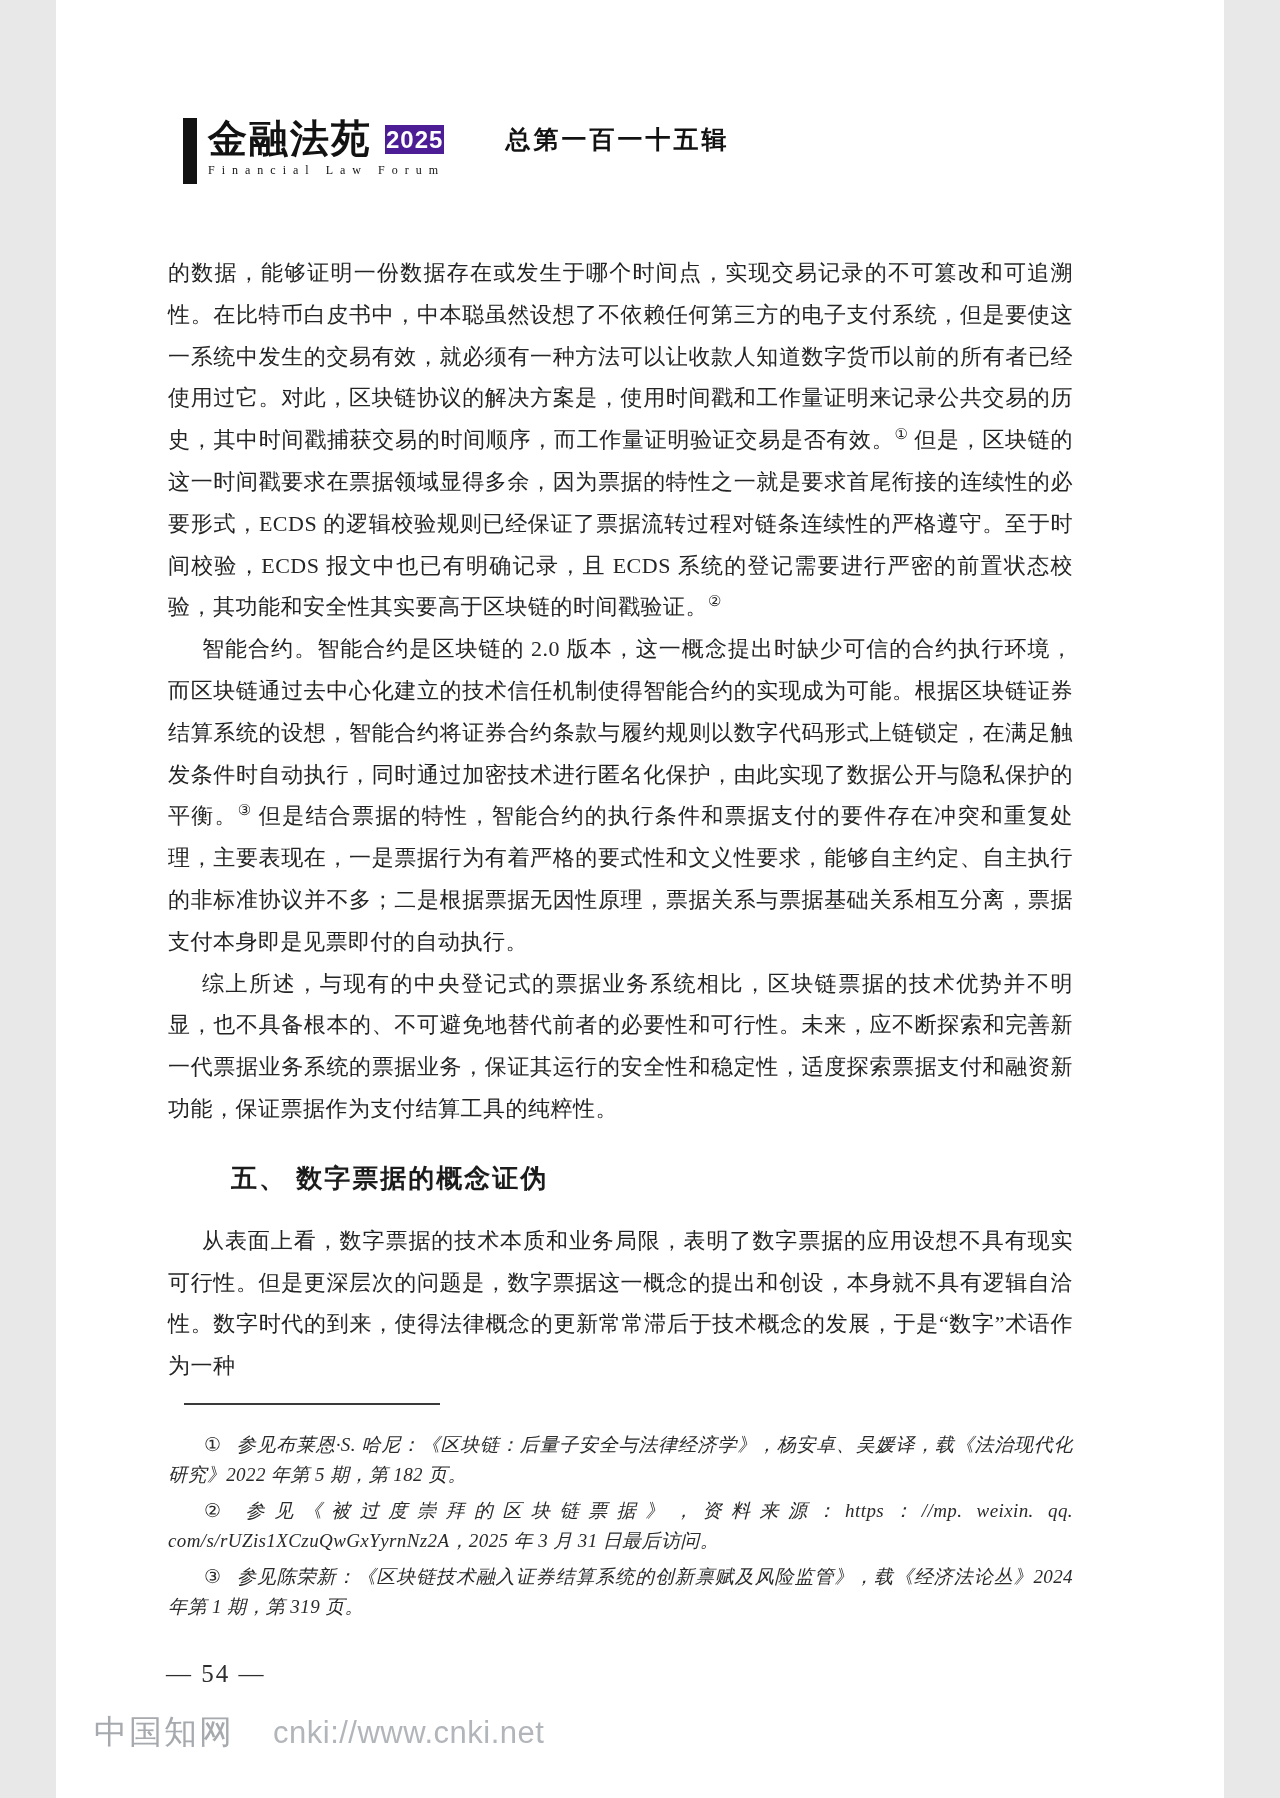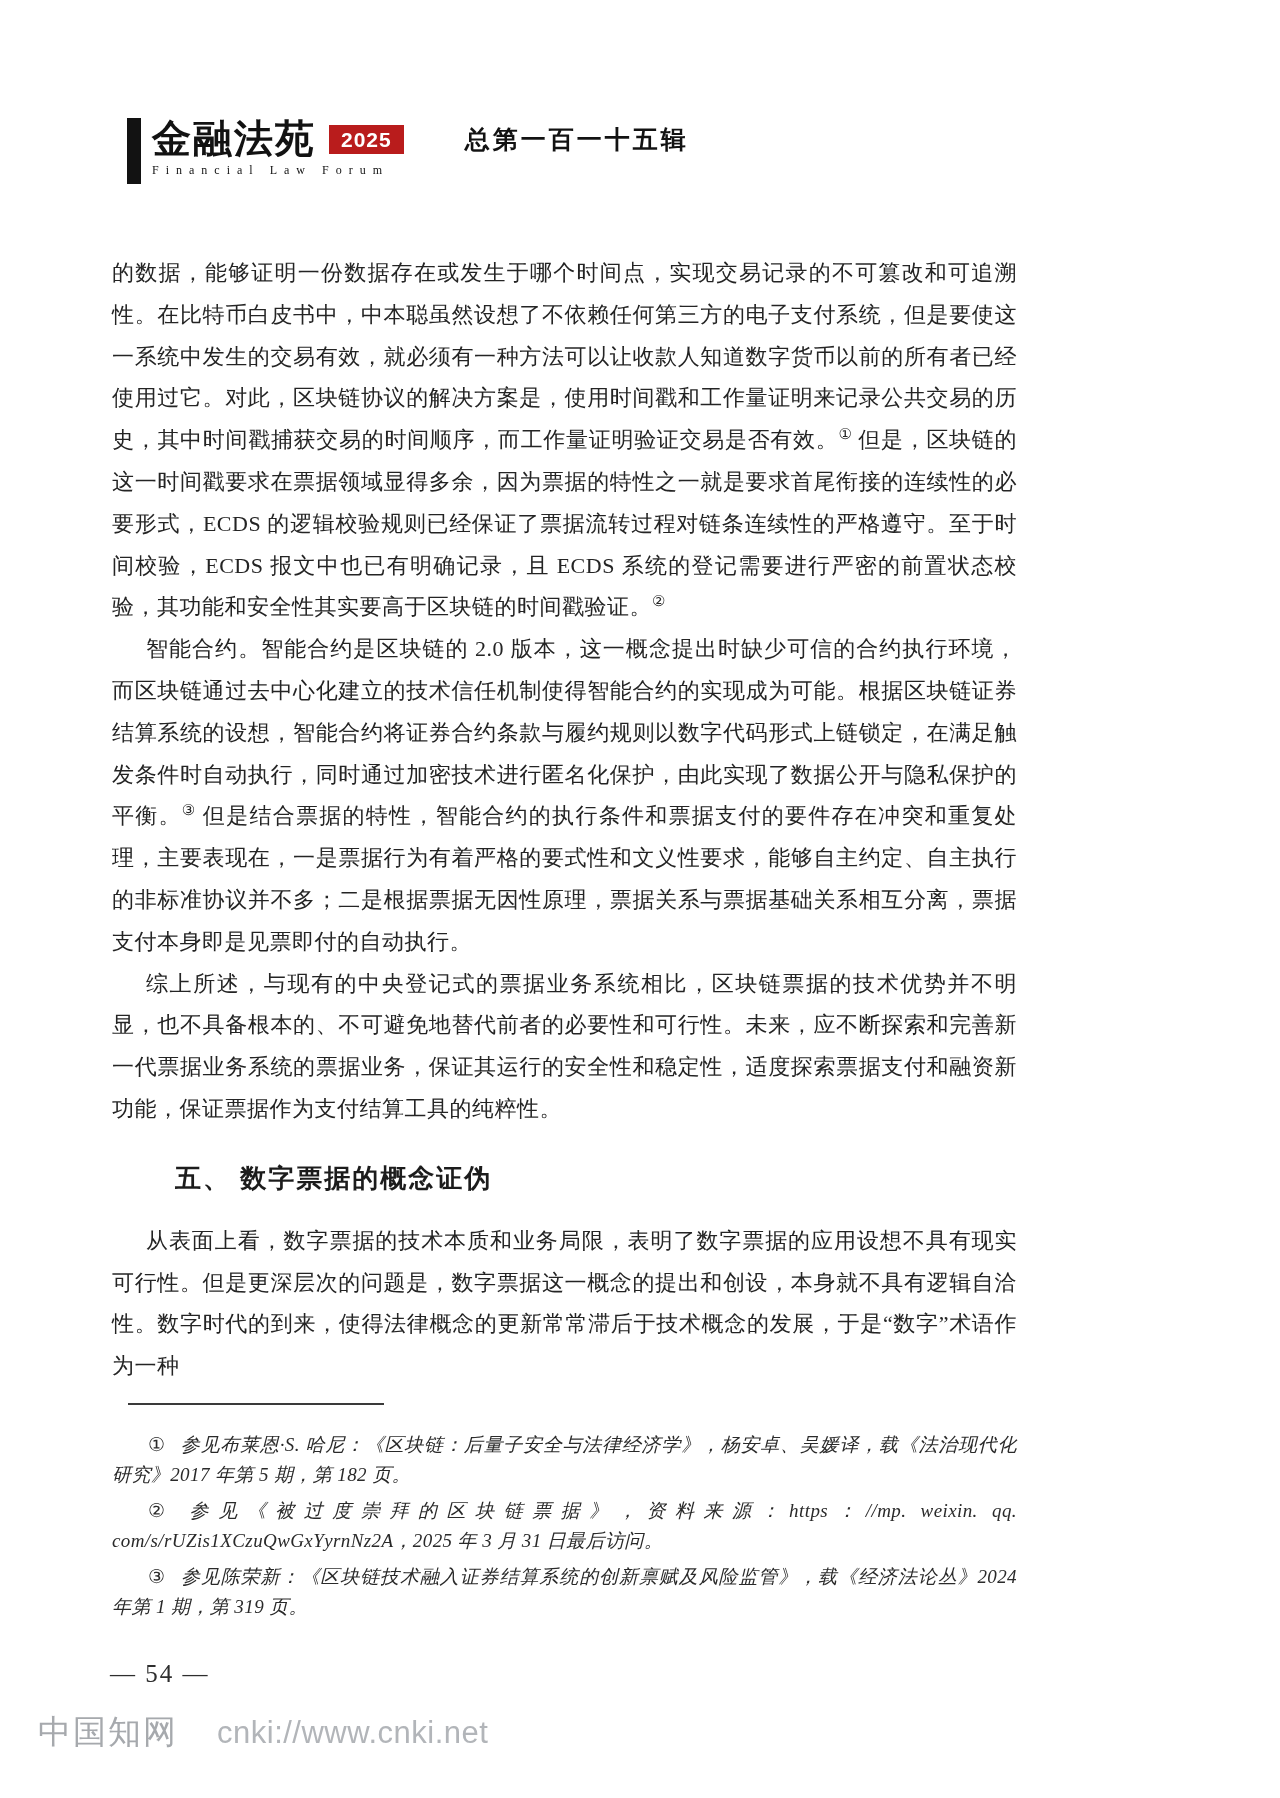--- a/index.html
+++ b/index.html
@@ -1,30 +1,30 @@
 <!DOCTYPE html>
 <html><head>
 <meta charset="utf-8">
 <style>
   html,body { margin:0; padding:0; background:#e8e8e8; }
   .page {
-    position:relative; width:1280px; height:1798px; margin:0 auto;
+    position:relative; width:1168px; height:1798px; margin:0 auto;
     background:#ffffff; overflow:hidden;
     font-family:"Liberation Serif","DejaVu Serif",serif;
     color:#262626;
   }
 
   
   .journal-header { position:absolute; left:127px; top:118px; display:flex; gap:11px; }
   .header-bar { width:14px; height:66px; background:#121212; flex:0 0 auto; }
   .title-row { display:flex; align-items:center; gap:13px; height:42px; }
   .journal-title { font-size:39px; font-weight:bold; letter-spacing:2px; color:#121212; white-space:nowrap; }
   .year-badge {
-    background:#b91c1c; color:#ffffff; font-weight:bold; font-size:21px;
-    line-height:29px; height:29px; padding:0 12px; letter-spacing:1px;
+    background:#4c1d95; color:#ffffff; font-weight:bold; font-size:24px;
+    line-height:29px; height:29px; padding:0 1px; letter-spacing:1px;
     font-family:"Liberation Sans",sans-serif;
   }
   .issue-label { font-size:25px; font-weight:bold; letter-spacing:3px; color:#121212; white-space:nowrap;margin-left:48px; }
   .journal-subtitle { font-size:12px; letter-spacing:7px; margin-top:3px; color:#121212; white-space:nowrap; }
 
   
   .article-body {
     position:absolute; left:112px; top:252px; width:905px;
     font-size:22px; line-height:41.8px; letter-spacing:0.5px;
     text-align:justify; color:#242424;
@@ -78,21 +78,21 @@
       <p>的数据，能够证明一份数据存在或发生于哪个时间点，实现交易记录的不可篡改和可追溯性。在比特币白皮书中，中本聪虽然设想了不依赖任何第三方的电子支付系统，但是要使这一系统中发生的交易有效，就必须有一种方法可以让收款人知道数字货币以前的所有者已经使用过它。对此，区块链协议的解决方案是，使用时间戳和工作量证明来记录公共交易的历史，其中时间戳捕获交易的时间顺序，而工作量证明验证交易是否有效。<sup>①</sup> 但是，区块链的这一时间戳要求在票据领域显得多余，因为票据的特性之一就是要求首尾衔接的连续性的必要形式，ECDS 的逻辑校验规则已经保证了票据流转过程对链条连续性的严格遵守。至于时间校验，ECDS 报文中也已有明确记录，且 ECDS 系统的登记需要进行严密的前置状态校验，其功能和安全性其实要高于区块链的时间戳验证。<sup>②</sup></p>
       <p class="indent">智能合约。智能合约是区块链的 2.0 版本，这一概念提出时缺少可信的合约执行环境，而区块链通过去中心化建立的技术信任机制使得智能合约的实现成为可能。根据区块链证券结算系统的设想，智能合约将证券合约条款与履约规则以数字代码形式上链锁定，在满足触发条件时自动执行，同时通过加密技术进行匿名化保护，由此实现了数据公开与隐私保护的平衡。<sup>③</sup> 但是结合票据的特性，智能合约的执行条件和票据支付的要件存在冲突和重复处理，主要表现在，一是票据行为有着严格的要式性和文义性要求，能够自主约定、自主执行的非标准协议并不多；二是根据票据无因性原理，票据关系与票据基础关系相互分离，票据支付本身即是见票即付的自动执行。</p>
       <p class="indent">综上所述，与现有的中央登记式的票据业务系统相比，区块链票据的技术优势并不明显，也不具备根本的、不可避免地替代前者的必要性和可行性。未来，应不断探索和完善新一代票据业务系统的票据业务，保证其运行的安全性和稳定性，适度探索票据支付和融资新功能，保证票据作为支付结算工具的纯粹性。</p>
       <h2 class="section-heading">五、 数字票据的概念证伪</h2>
       <p class="indent">从表面上看，数字票据的技术本质和业务局限，表明了数字票据的应用设想不具有现实可行性。但是更深层次的问题是，数字票据这一概念的提出和创设，本身就不具有逻辑自洽性。数字时代的到来，使得法律概念的更新常常滞后于技术概念的发展，于是“数字”术语作为一种</p>
     </main>
 
   <div class="footnote-separator"></div>
 
   <section class="footnotes" id="footnotes">
-      <p class="footnote"><span class="fn-marker">①</span><span>参见布莱恩·S. 哈尼：《区块链：后量子安全与法律经济学》，杨安卓、吴媛译，载《法治现代化研究》2017 年第 5 期，第 182 页。</span></p>
+      <p class="footnote"><span class="fn-marker">①</span><span>参见布莱恩·S. 哈尼：《区块链：后量子安全与法律经济学》，杨安卓、吴媛译，载《法治现代化研究》2022 年第 5 期，第 182 页。</span></p>
       <p class="footnote"><span class="fn-marker">②</span><span>参见《被过度崇拜的区块链票据》，资料来源：https：//mp. weixin. qq. com/s/rUZis1XCzuQwGxYyrnNz2A，2025 年 3 月 31 日最后访问。</span></p>
       <p class="footnote"><span class="fn-marker">③</span><span>参见陈荣新：《区块链技术融入证券结算系统的创新禀赋及风险监管》，载《经济法论丛》2024 年第 1 期，第 319 页。</span></p>
     </section>
 
   <div class="page-number">— 54 —</div>
 
   <div class="watermark">
     <span class="wm-name">中国知网</span>
     <span class="wm-url">cnki://www.cnki.net</span>
   </div>

